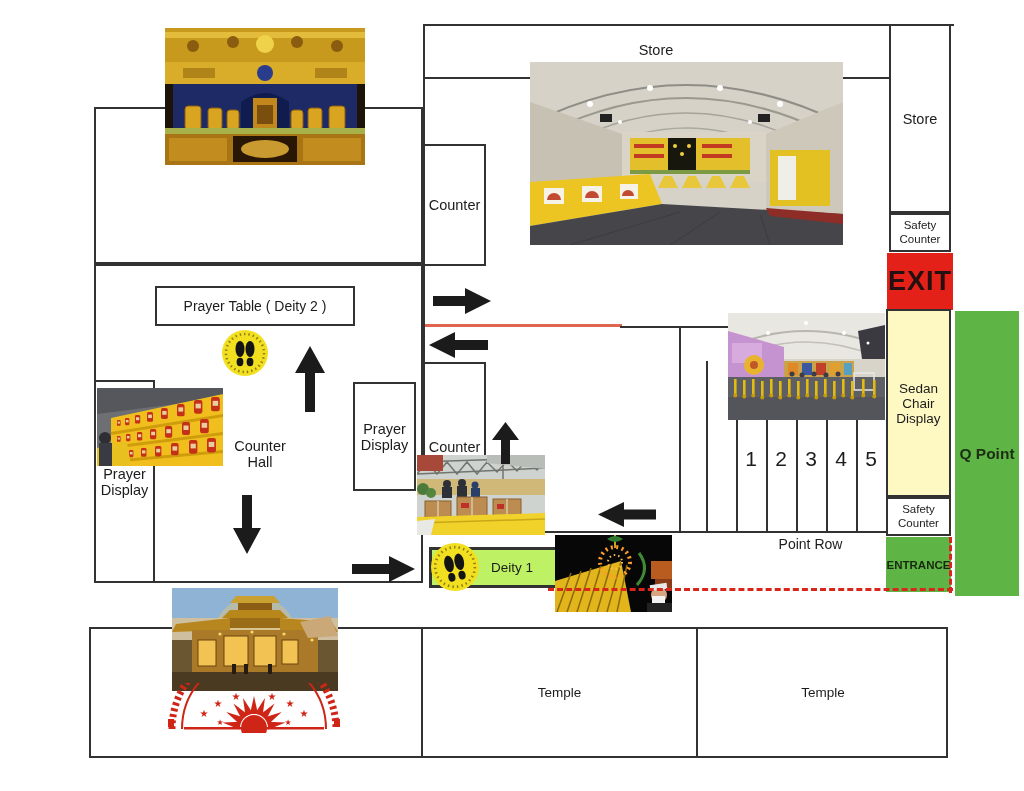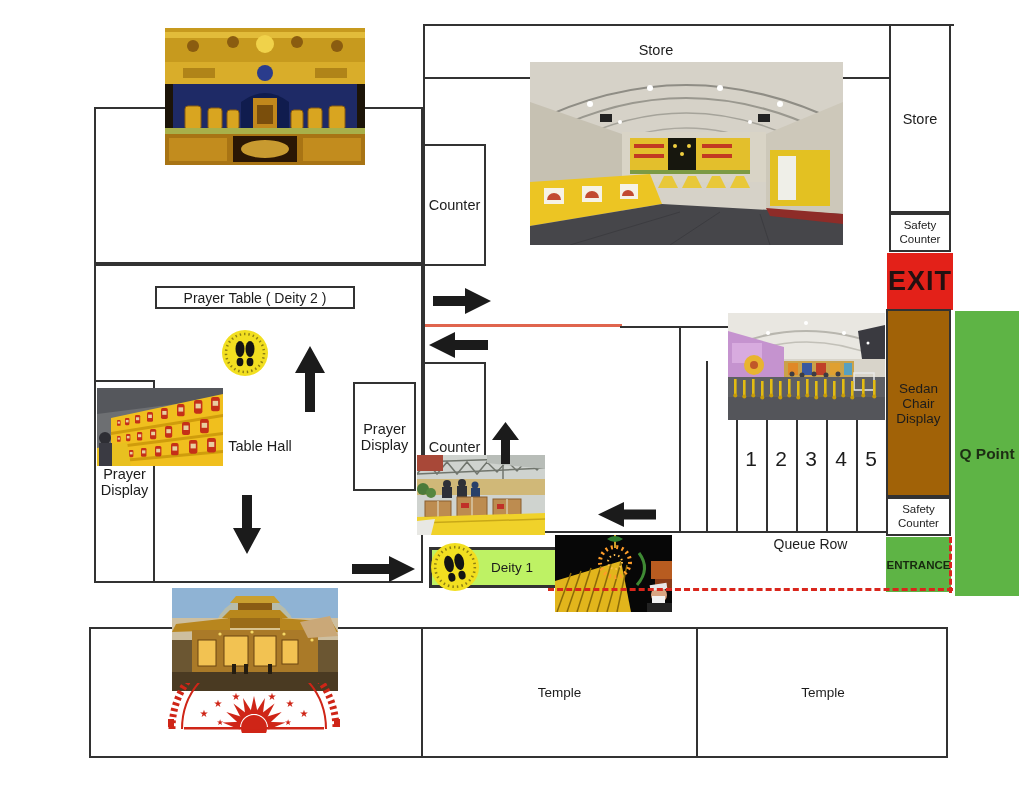--- a/index.html
+++ b/index.html
@@ -38,21 +38,21 @@
   <div class="ln" style="left:766px;top:419px;width:2px;height:114px;"></div>
   <div class="ln" style="left:796px;top:419px;width:2px;height:114px;"></div>
   <div class="ln" style="left:826px;top:419px;width:2px;height:114px;"></div>
   <div class="ln" style="left:856px;top:419px;width:2px;height:114px;"></div>
   <div class="ln" style="left:421px;top:628px;width:2px;height:129px;"></div>
   <div class="ln" style="left:696px;top:628px;width:2px;height:129px;"></div>
 
   <div class="box" style="left:94px;top:107px;width:329px;height:157px;"></div>
   <div class="box" style="left:94px;top:264px;width:329px;height:319px;"></div>
 
-  <div class="box center s14" style="left:155px;top:286px;width:200px;height:23px;background:#fff;">
+  <div class="box center s14" style="left:155px;top:286px;width:200px;height:40px;background:#fff;">
     <span>Prayer Table ( Deity 2 )</span>
   </div>
 
   <div class="box center s145" style="left:94px;top:380px;width:61px;height:203px;">
     <span>Prayer Display</span>
   </div>
 
   <div class="box center s145" style="left:353px;top:382px;width:63px;height:109px;background:#fff;">
     <span>Prayer Display</span>
   </div>
@@ -69,21 +69,21 @@
   </div>
 
   <div class="box center s115" style="left:889px;top:213px;width:62px;height:39px;">
     <span>Safety Counter</span>
   </div>
 
   <div class="fill center" style="left:887px;top:253px;width:66px;height:57px;background:#e32119;">
     <span class="bold" style="font-size:27px;color:#241010;letter-spacing:1px;">EXIT</span>
   </div>
 
-  <div class="box center s135" style="left:886px;top:309px;width:65px;height:188px;background:#a16207;justify-content:flex-end;">
+  <div class="box center s135" style="left:886px;top:309px;width:65px;height:188px;background:#fef9c3;justify-content:flex-end;">
     <span style="padding:0 8px;">Sedan Chair Display</span>
   </div>
 
   <div class="box center s115" style="left:886px;top:497px;width:65px;height:39px;background:#fff;">
     <span>Safety Counter</span>
   </div>
 
   <div class="fill center" style="left:955px;top:311px;width:64px;height:285px;background:#5eb445;">
     <span class="bold" style="font-size:15.5px;color:#1d2e14;">Q Point</span>
   </div>
@@ -101,22 +101,22 @@
     <span>Temple</span>
   </div>
   <div class="fill center s135" style="left:698px;top:627px;width:250px;height:131px;">
     <span>Temple</span>
   </div>
 
   <div class="dash-h" style="left:548px;top:588px;width:405px;"></div>
   <div class="dash-v" style="left:949px;top:537px;height:56px;"></div>
 
   <div class="lbl s145" style="left:556px;top:42px;width:200px;">Store</div>
-  <div class="lbl s145" style="left:220px;top:438px;width:80px;">Table Hall</div>
-  <div class="lbl s14" style="left:753px;top:536px;width:115px;">Queue Row</div>
+  <div class="lbl s145" style="left:220px;top:438px;width:80px;">Counter Hall</div>
+  <div class="lbl s14" style="left:753px;top:536px;width:115px;">Point Row</div>
   <div class="lbl" style="left:737px;top:447px;width:28px;font-size:21px;">1</div>
   <div class="lbl" style="left:767px;top:447px;width:28px;font-size:21px;">2</div>
   <div class="lbl" style="left:797px;top:447px;width:28px;font-size:21px;">3</div>
   <div class="lbl" style="left:827px;top:447px;width:28px;font-size:21px;">4</div>
   <div class="lbl" style="left:857px;top:447px;width:28px;font-size:21px;">5</div>
 
   <div class="arrow" style="left:295px;top:346px;width:30px;height:66px;">
     <svg viewBox="0 0 30 66">
         <polygon fill="#1b1b1b" points="15,0 30,27 20,27 20,66 10,66 10,27 0,27"></polygon>
       </svg>

